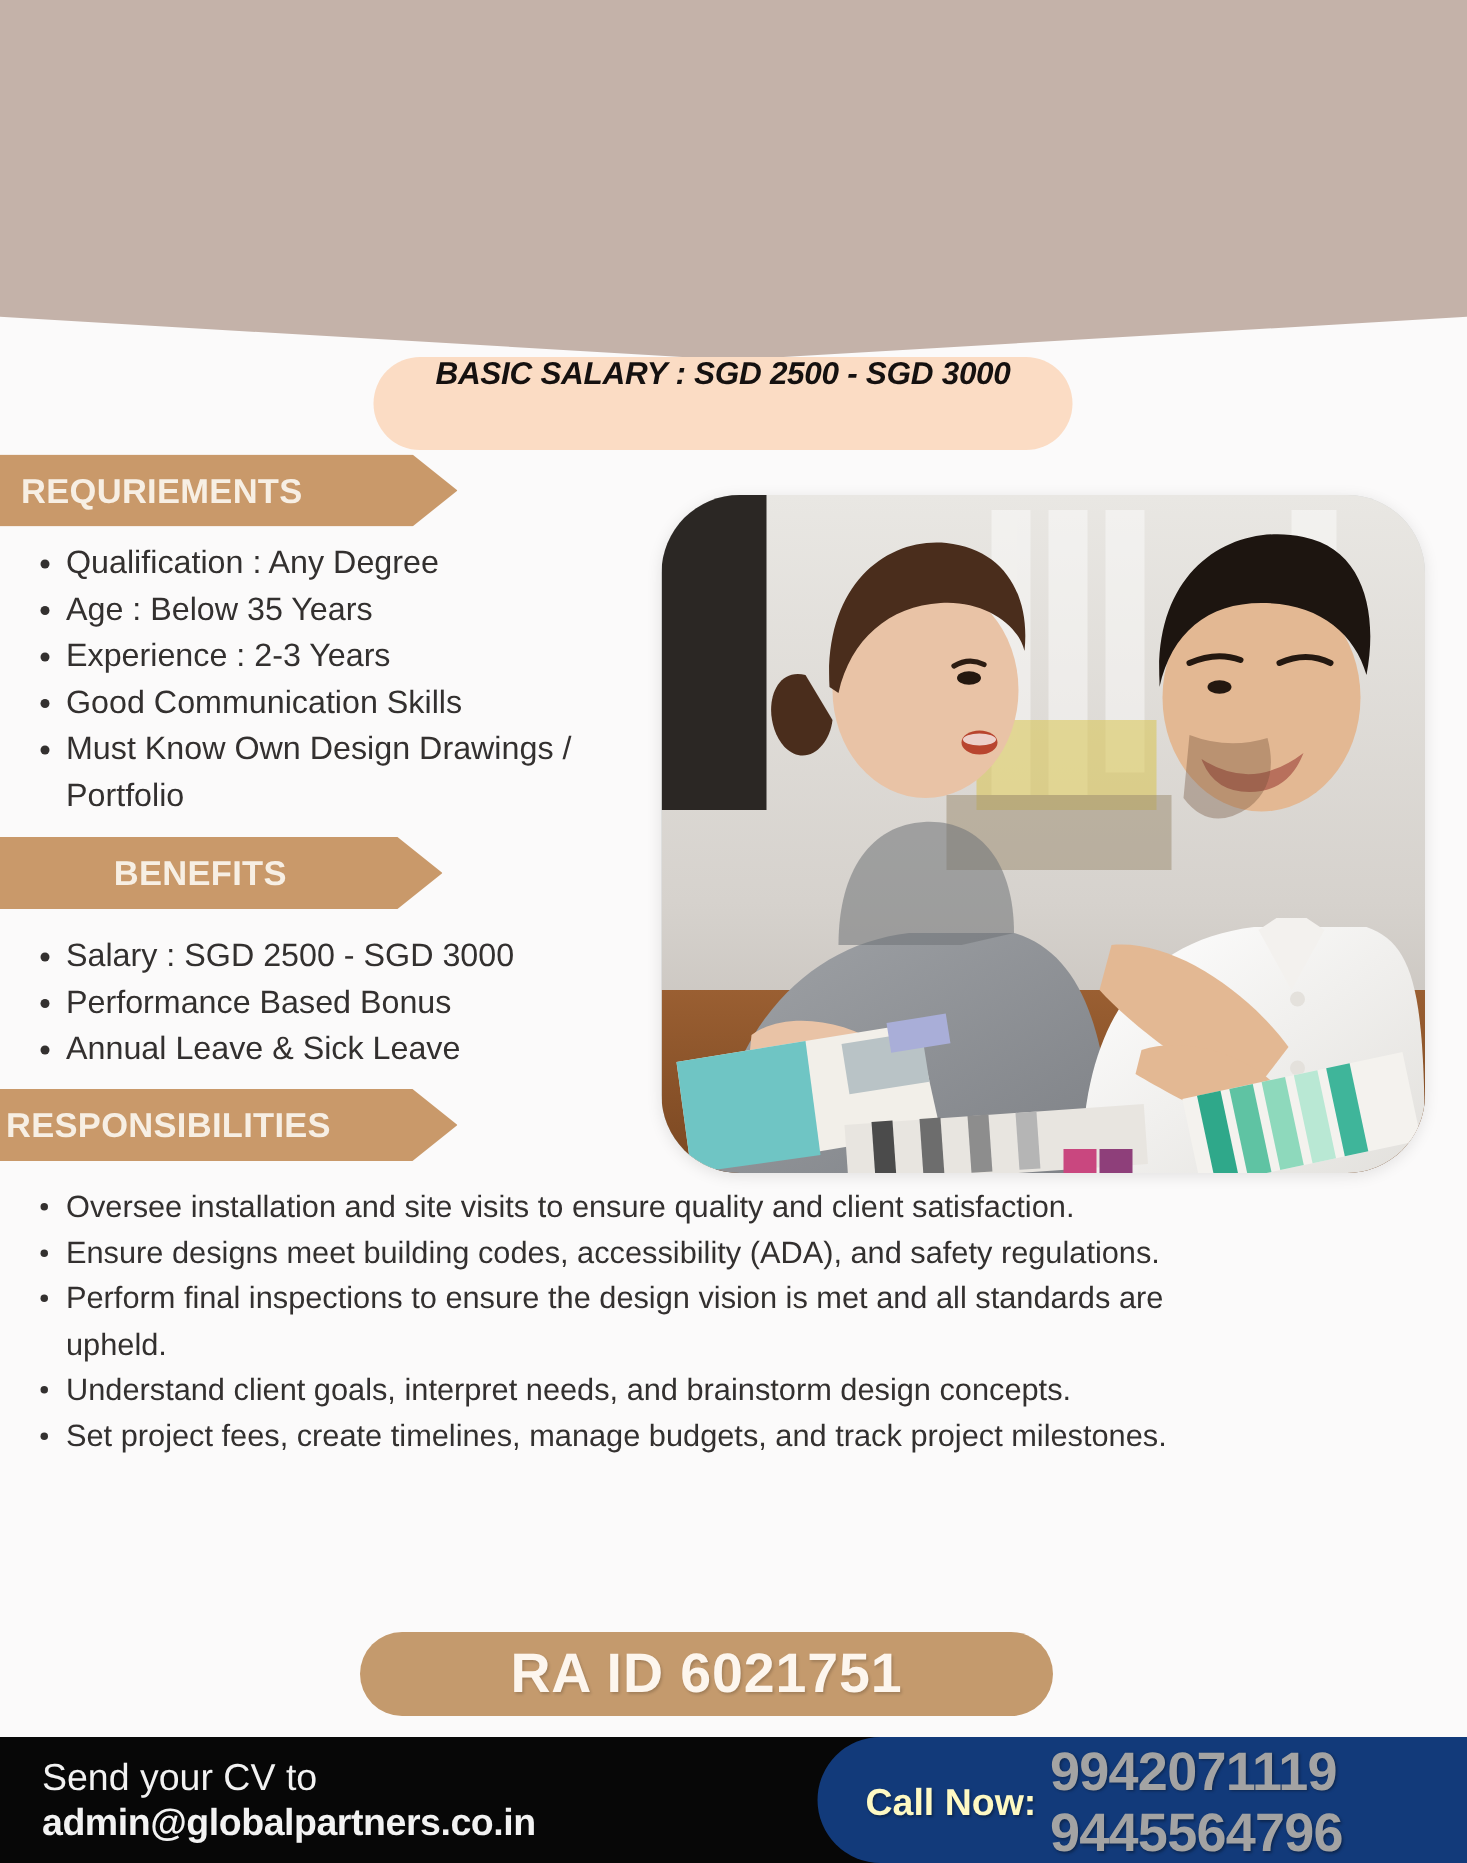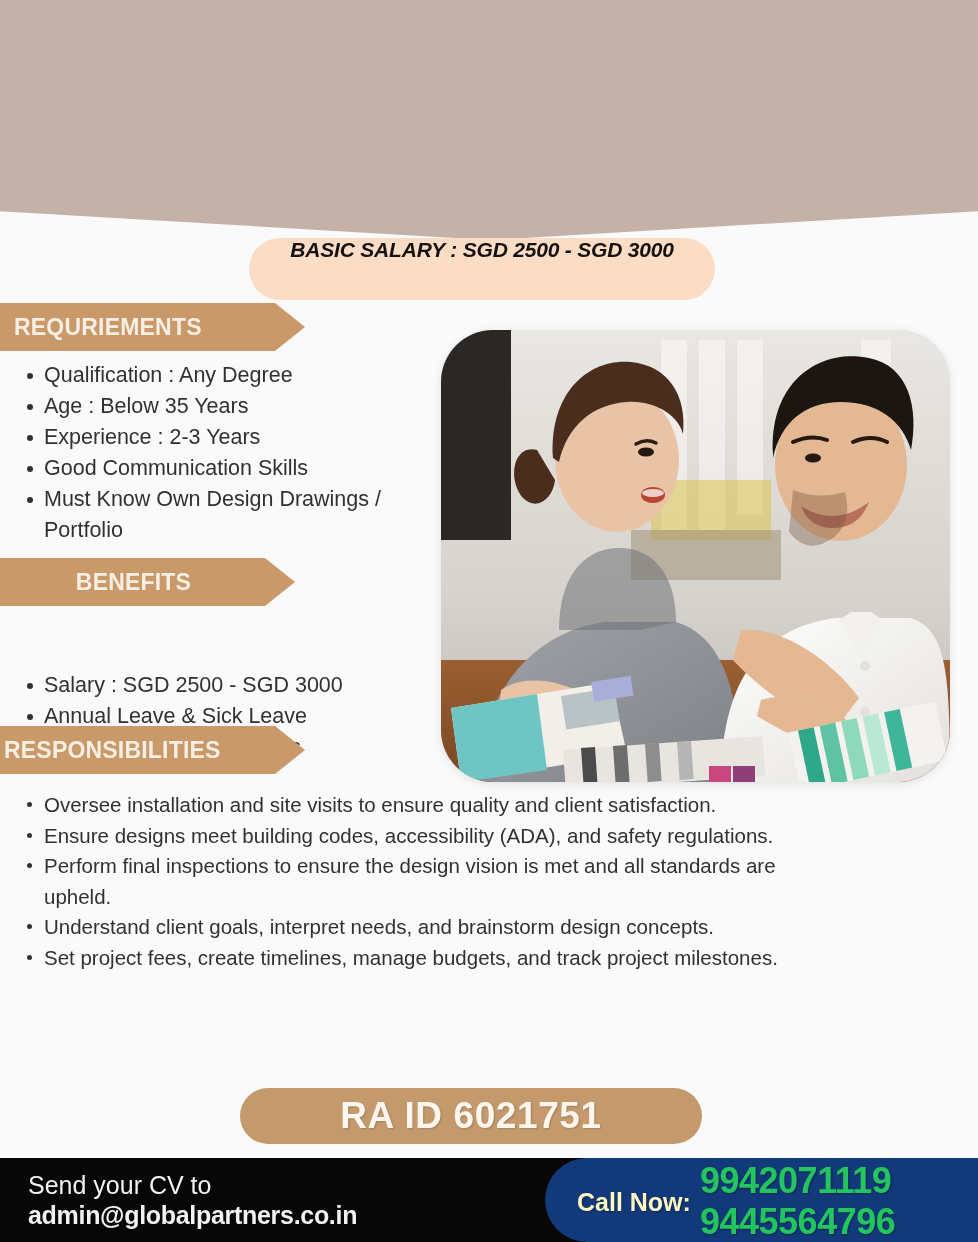--- a/index.html
+++ b/index.html
@@ -92,21 +92,21 @@
     left:9px;
     width:6px; height:6px;
     border-radius:50%;
     background:#33302f;
   }
 
   .list-req { left:18px; top:360px; width:410px; }
   .list-req li { font-size:21.5px; line-height:31px; margin-bottom:0px; }
   .list-req li::before { top:13px; }
 
-  .list-ben { left:18px; top:622px; width:420px;margin-top:48px; }
+  .list-ben { left:18px; top:622px; width:420px; }
   .list-ben li { font-size:21.5px; line-height:31px; }
   .list-ben li::before { top:13px; }
 
   .list-resp { left:16px; top:790px; width:790px; }
   .list-resp li { font-size:20.5px; line-height:30.5px; padding-left:28px; }
   .list-resp li::before { top:12px; left:11px; width:5px; height:5px; }
 
   
   .photo {
     position:absolute; left:441px; top:330px;
@@ -165,21 +165,21 @@
   .call-now {
     position:absolute; left:32px; top:30px;
     color:#fef9c3;
     font-weight:bold;
     font-size:25px;
     white-space:nowrap;
     text-shadow:1px 1px 2px rgba(0,0,0,0.35);
   }
   .phones {
     position:absolute; left:155px; top:2px;
-    color:#22c55e;
+    color:#a3a3a3;
     font-weight:bold;
     font-size:36px;
     line-height:41px;
     letter-spacing:-0.5px;
     white-space:nowrap;
     text-shadow:1px 1px 2px rgba(0,0,0,0.35);
   }
 </style>
 </head>
 <body>
@@ -206,22 +206,22 @@
     <li>Experience : 2-3 Years</li>
     <li>Good Communication Skills</li>
     <li>Must Know Own Design Drawings / Portfolio</li>
   </ul>
 
   <div class="banner banner-ben">
     <span>BENEFITS</span>
   </div>
   <ul class="bullets list-ben">
     <li>Salary : SGD 2500 - SGD 3000</li>
+    <li>Performance Based Bonus</li>
     <li>Annual Leave &amp; Sick Leave</li>
-    <li>Performance Based Bonus</li>
   </ul>
 
   <div class="banner banner-resp">
     <span>RESPONSIBILITIES</span>
   </div>
   <ul class="bullets list-resp">
     <li>Oversee installation and site visits to ensure quality and client satisfaction.</li>
     <li>Ensure designs meet building codes, accessibility (ADA), and safety regulations.</li>
     <li>Perform final inspections to ensure the design vision is met and all standards are upheld.</li>
     <li> Understand client goals, interpret needs, and brainstorm design concepts.</li>

